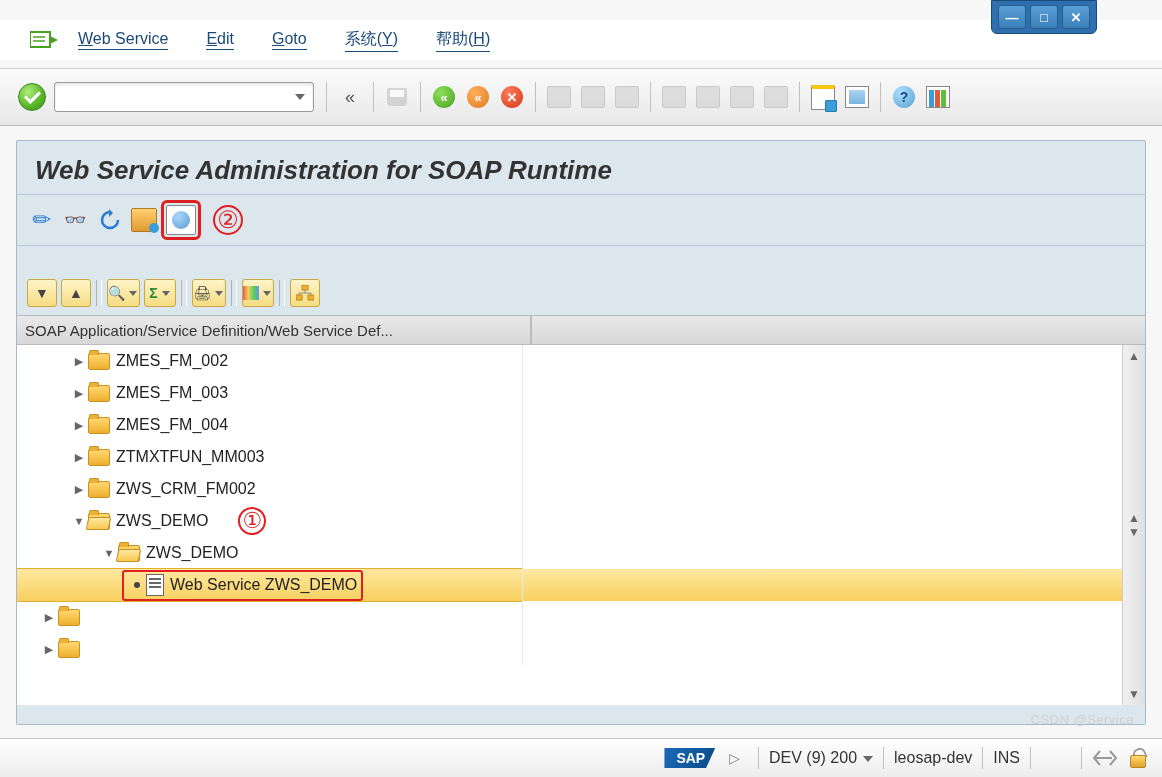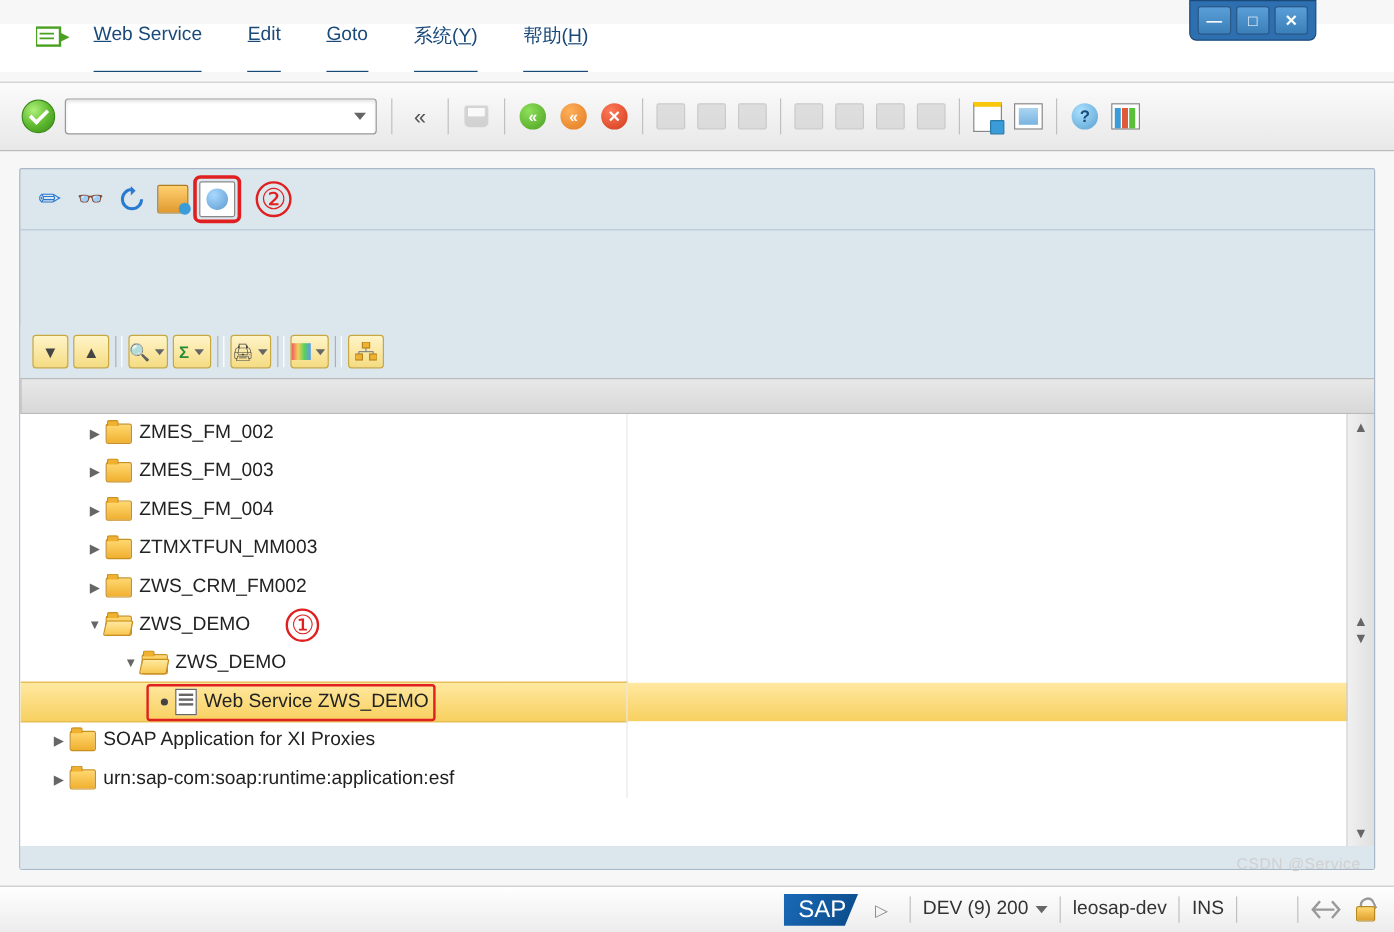--- a/index.html
+++ b/index.html
@@ -1,19 +1,19 @@
 <!DOCTYPE html>
 <html><head>
 <meta charset="utf-8">
 <style>
 html,body{margin:0;padding:0;font-family:Arial,"Microsoft YaHei",sans-serif;font-size:15px;background:#fff;color:#222}
 .app{width:1162px;height:777px;position:relative;background:#f7f7f7;overflow:hidden}
 .window-controls{position:absolute;top:0;right:65px;display:flex;background:#2e6fb0;border:1px solid #1a4a7a;border-radius:0 0 6px 6px;padding:2px 4px;z-index:5}
 .window-controls .wbtn{width:26px;height:22px;margin:2px;background:linear-gradient(#5a9fd8,#3a7fb8);border:1px solid #2a5a8a;border-radius:3px;display:flex;align-items:center;justify-content:center;color:#fff;font-weight:bold;font-size:13px}
-.menubar{position:absolute;top:20px;left:0;right:0;height:40px;display:flex;padding:0 30px;background:#fff}
+.menubar{position:absolute;top:20px;left:0;right:0;height:40px;display:flex;align-items:center;padding:0 30px;background:#fff}
 .menu-icon{width:28px;height:22px;margin-right:20px;position:relative}
 .menu-icon svg{width:100%;height:100%}
 .menu-item{margin-right:38px;color:#1a4a7a;font-size:16px;border-bottom:1px solid #1a4a7a;padding-bottom:1px;letter-spacing:0}
 .menu-item .ul{text-decoration:underline}
 .syst-toolbar{position:absolute;top:68px;left:0;right:0;height:56px;background:linear-gradient(#fbfbfb,#e8e8e8);border-top:1px solid #ccc;border-bottom:1px solid #bbb;display:flex;align-items:center;padding:0 18px}
 .green-check{width:26px;height:26px;border-radius:50%;background:radial-gradient(circle at 35% 30%,#aef07a,#5cb82c 55%,#3a8a1a);border:1px solid #3a8a1a;display:flex;align-items:center;justify-content:center;margin-right:8px}
 .green-check::after{content:"";width:12px;height:6px;border-left:3px solid #fff;border-bottom:3px solid #fff;transform:rotate(-45deg);margin-top:-3px}
 .cmd-input{width:258px;height:28px;border:1px solid #999;border-radius:3px;background:#fff;margin-right:6px;box-shadow:inset 0 2px 3px rgba(0,0,0,0.1);position:relative}
 .cmd-input::after{content:"";position:absolute;right:8px;top:11px;width:0;height:0;border-left:5px solid transparent;border-right:5px solid transparent;border-top:6px solid #666}
 .tb-sep{width:1px;height:30px;background:#c0c0c0;margin:0 6px}
@@ -73,21 +73,21 @@
 .doc-ico::before{content:"";position:absolute;top:3px;left:2px;right:2px;height:2px;background:#666;box-shadow:0 4px 0 #666,0 8px 0 #666}
 .bullet-dot{width:6px;height:6px;background:#444;border-radius:50%;margin:0 6px}
 .row-selected{background:linear-gradient(#ffe8a0,#f8d060)}
 .row-selected .tree-col1,.row-selected .tree-col2{border-top:1px solid #e0b030;border-bottom:1px solid #e0b030}
 .sel-box{border:2px solid #e02020;border-radius:3px;padding:1px 4px;display:flex;align-items:center;height:25px}
 .sel-col2-box{border:1px dashed #c05020;height:26px;display:flex;align-items:center;padding:0 8px;width:100%;background:linear-gradient(#ffe8a0,#f8d060)}
 .callout-inline{color:#e02020;font-family:"Times New Roman",serif;font-size:22px;border:2px solid #e02020;border-radius:50%;width:24px;height:24px;display:flex;align-items:center;justify-content:center;margin-left:30px}
 .vsb{position:absolute;right:0;top:0;bottom:0;width:22px;background:linear-gradient(90deg,#f0f0f0,#e0e0e0);border-left:1px solid #ccc;display:flex;flex-direction:column;align-items:center;justify-content:space-between;padding:4px 0}
 .vsb .arr{color:#666;font-size:12px}
 .statusbar{position:absolute;left:0;right:0;bottom:0;height:38px;background:linear-gradient(#fff,#ececec);border-top:1px solid #c8c8c8;display:flex;align-items:center;justify-content:flex-end;padding:0 14px;font-size:16px;color:#333}
-.sap-logo{font-weight:normal;font-size:20px;color:#fff;background:linear-gradient(120deg,#1a6ab8,#0a4a88);padding:2px 10px 2px 12px;margin-right:14px;position:relative;clip-path:polygon(0 0,100% 0,82% 100%,0 100%)}
+.sap-logo{font-weight:bold;font-size:14px;color:#fff;background:linear-gradient(120deg,#1a6ab8,#0a4a88);padding:2px 10px 2px 12px;margin-right:14px;position:relative;clip-path:polygon(0 0,100% 0,82% 100%,0 100%)}
 .sb-sep{width:1px;height:22px;background:#c0c0c0;margin:0 10px}
 .sb-tri{color:#888;font-size:14px;margin-right:8px}
 .sb-dd::after{content:"";display:inline-block;width:0;height:0;border-left:5px solid transparent;border-right:5px solid transparent;border-top:6px solid #666;margin-left:6px;vertical-align:middle}
 .watermark{position:absolute;right:28px;bottom:50px;color:#d0d0d0;font-size:13px;letter-spacing:0.5px}
 .sb-arrows{display:flex;align-items:center;color:#888}
 .sb-arrows svg{width:26px;height:18px}
 .lock-ico{width:20px;height:20px;margin-left:10px;position:relative}
 .lock-ico .body{position:absolute;bottom:0;left:2px;right:2px;height:11px;background:linear-gradient(#ffd870,#e0a030);border:1px solid #b88820;border-radius:2px}
 .lock-ico .shk{position:absolute;top:0;left:5px;width:9px;height:10px;border:2px solid #999;border-bottom:none;border-radius:6px 6px 0 0;transform:rotate(-25deg)}
 </style>
@@ -176,20 +176,21 @@
     <div class="tb-btn">
         <div class="color-ico">
           <div class="c1"></div>
           <div class="c2"></div>
           <div class="c3"></div>
         </div>
       </div>
   </div>
 
   <div class="page">
+    <div class="page-title">Web Service Administration for SOAP Runtime</div>
 
     <div class="page-toolbar">
       <div class="ptb">
           <span class="pencil">✎</span>
         </div>
       <div class="ptb">
           <span class="glasses">👓</span>
         </div>
       <div class="ptb">
           <div class="refresh"><svg viewBox="0 0 22 22">
@@ -233,20 +234,21 @@
               <rect x="12" y="10" width="6" height="5" fill="#f0b030" stroke="#b88820"></rect>
               <line x1="9" y1="5" x2="9" y2="8" stroke="#888"></line>
               <line x1="3" y1="8" x2="15" y2="8" stroke="#888"></line>
               <line x1="3" y1="8" x2="3" y2="10" stroke="#888"></line>
               <line x1="15" y1="8" x2="15" y2="10" stroke="#888"></line>
             </svg>
           </div>
       </div>
 
       <div class="grid-header">
+        <div class="gh-col1">SOAP Application/Service Definition/Web Service Def...</div>
         <div class="gh-scroll"></div>
       </div>
 
       <div class="grid-body" id="grid-body">
         <div class="tree-row">
             <div class="tree-col1">
               <span style="width: 55px; display: inline-block;"></span>
               <span class="expander">▶</span>
               <span class="folder"></span>
               <span>ZMES_FM_002</span>
@@ -324,31 +326,29 @@
                 <span>Web Service ZWS_DEMO</span>
               </div>
             </div>
             <div style="width: 22px;"></div>
           </div>
           <div class="tree-row">
             <div class="tree-col1">
               <span style="width: 25px; display: inline-block;"></span>
               <span class="expander">▶</span>
               <span class="folder"></span>
-              <span>SOAP Application for XI Proxies</span>
             </div>
             <div class="tree-col2"></div>
             <div style="width: 22px;"></div>
           </div>
           <div class="tree-row">
             <div class="tree-col1">
               <span style="width: 25px; display: inline-block;"></span>
               <span class="expander">▶</span>
               <span class="folder"></span>
-              <span>urn:sap-com:soap:runtime:application:esf</span>
             </div>
             <div class="tree-col2"></div>
             <div style="width: 22px;"></div>
           </div>
           <div class="vsb">
           <span class="arr">▲</span>
           <span style="flex:1"></span>
           <span class="arr">▲</span>
           <span class="arr">▼</span>
           <span style="flex:1"></span>

